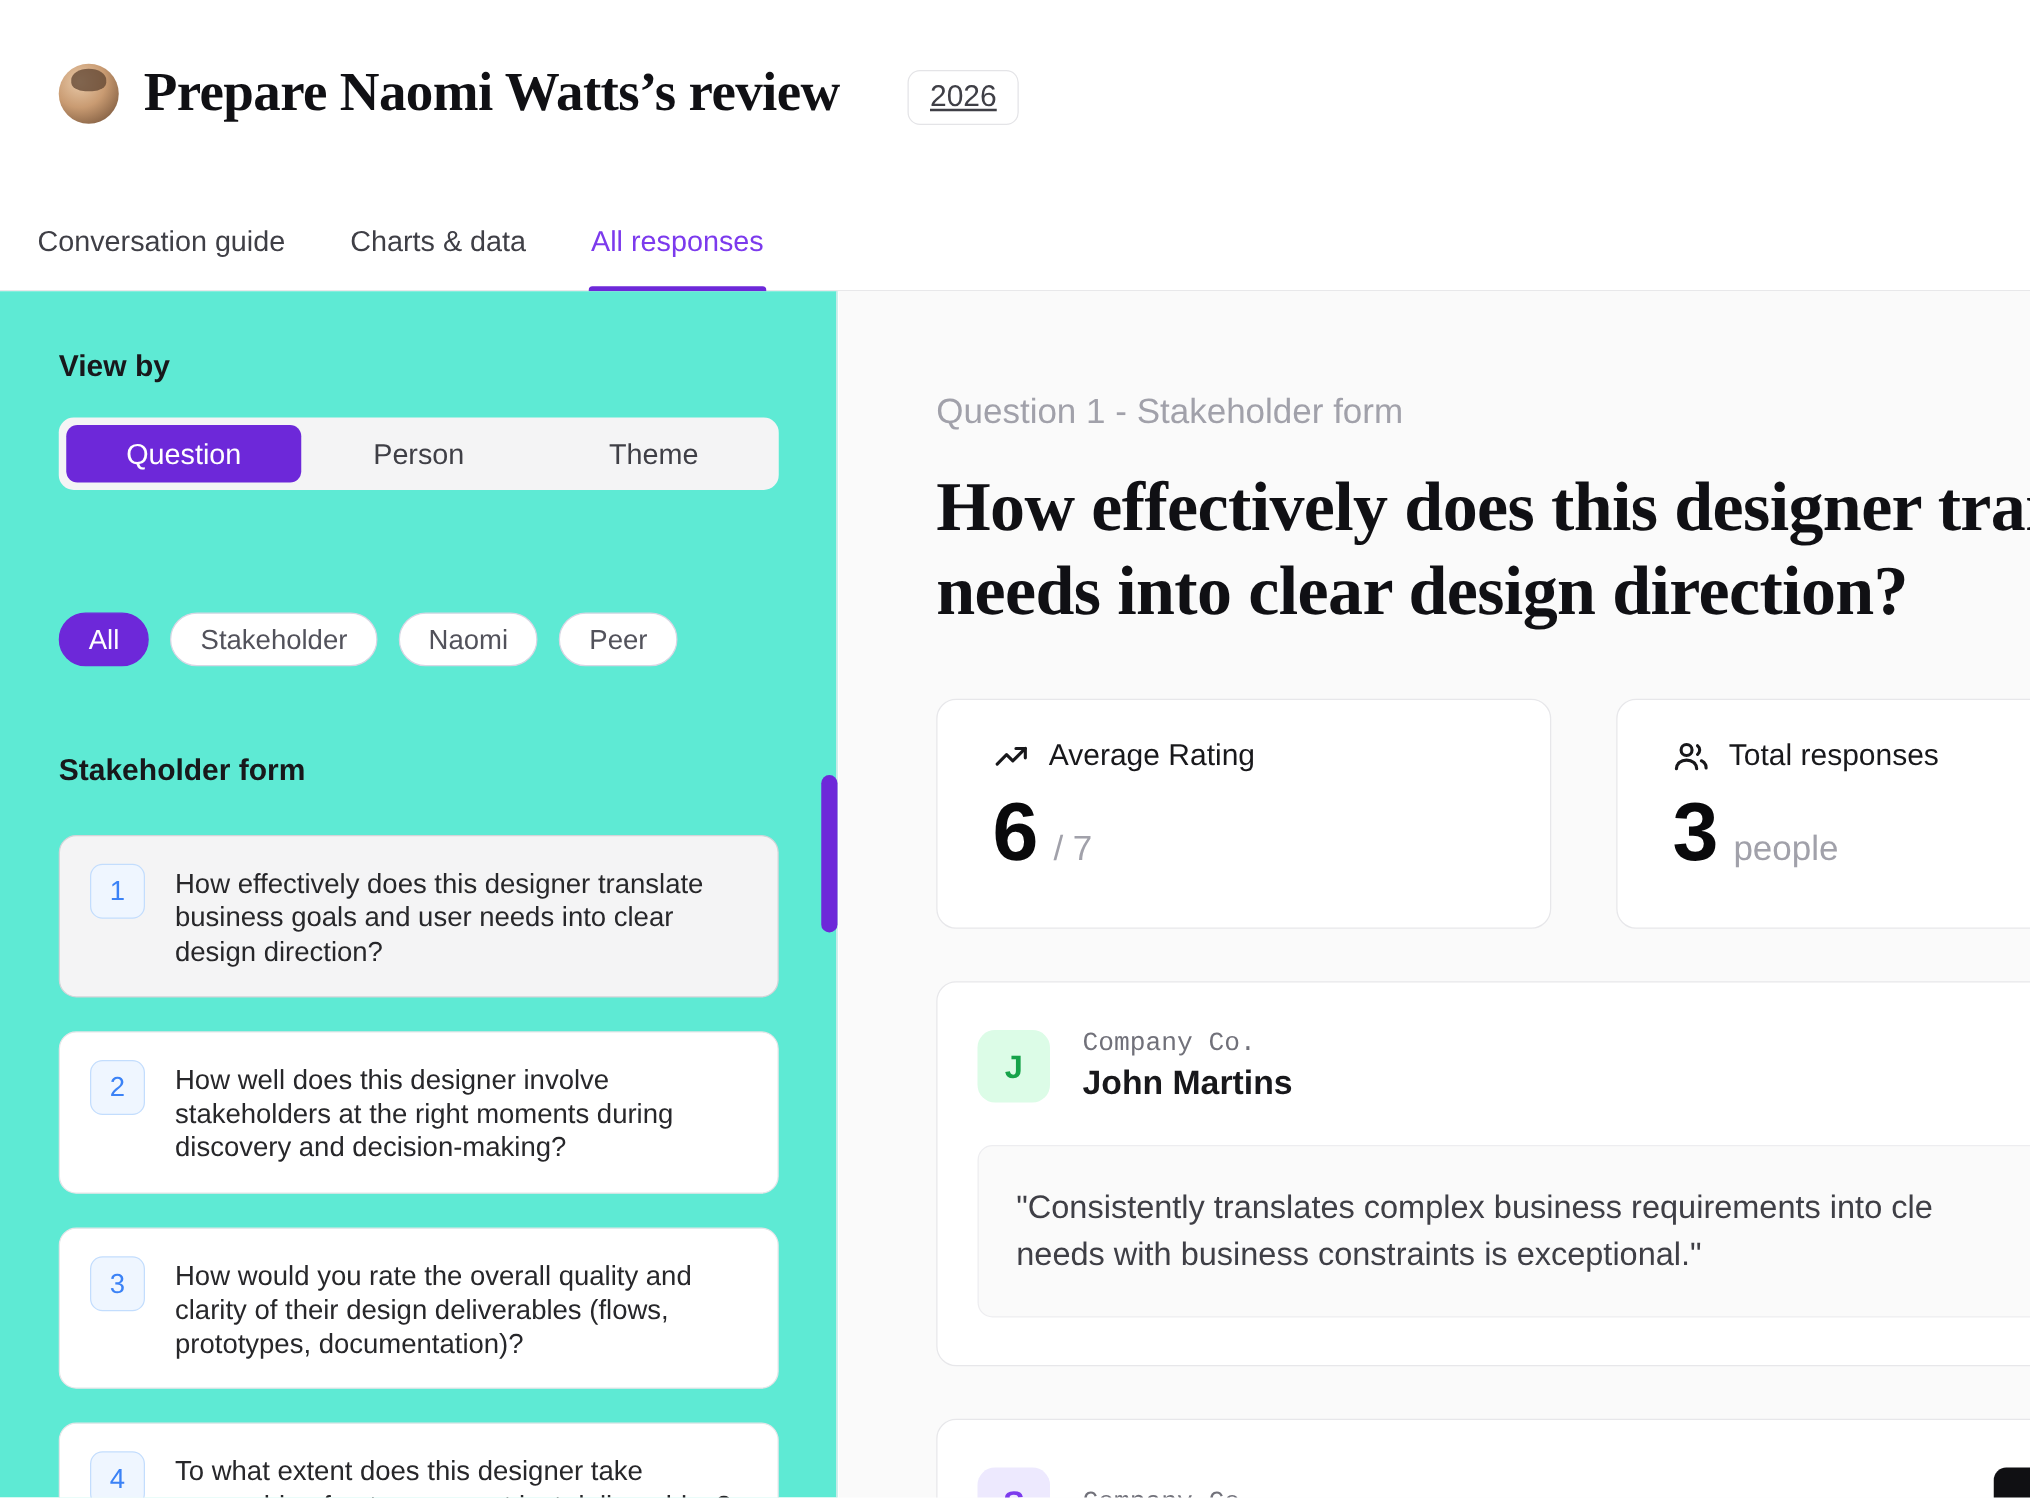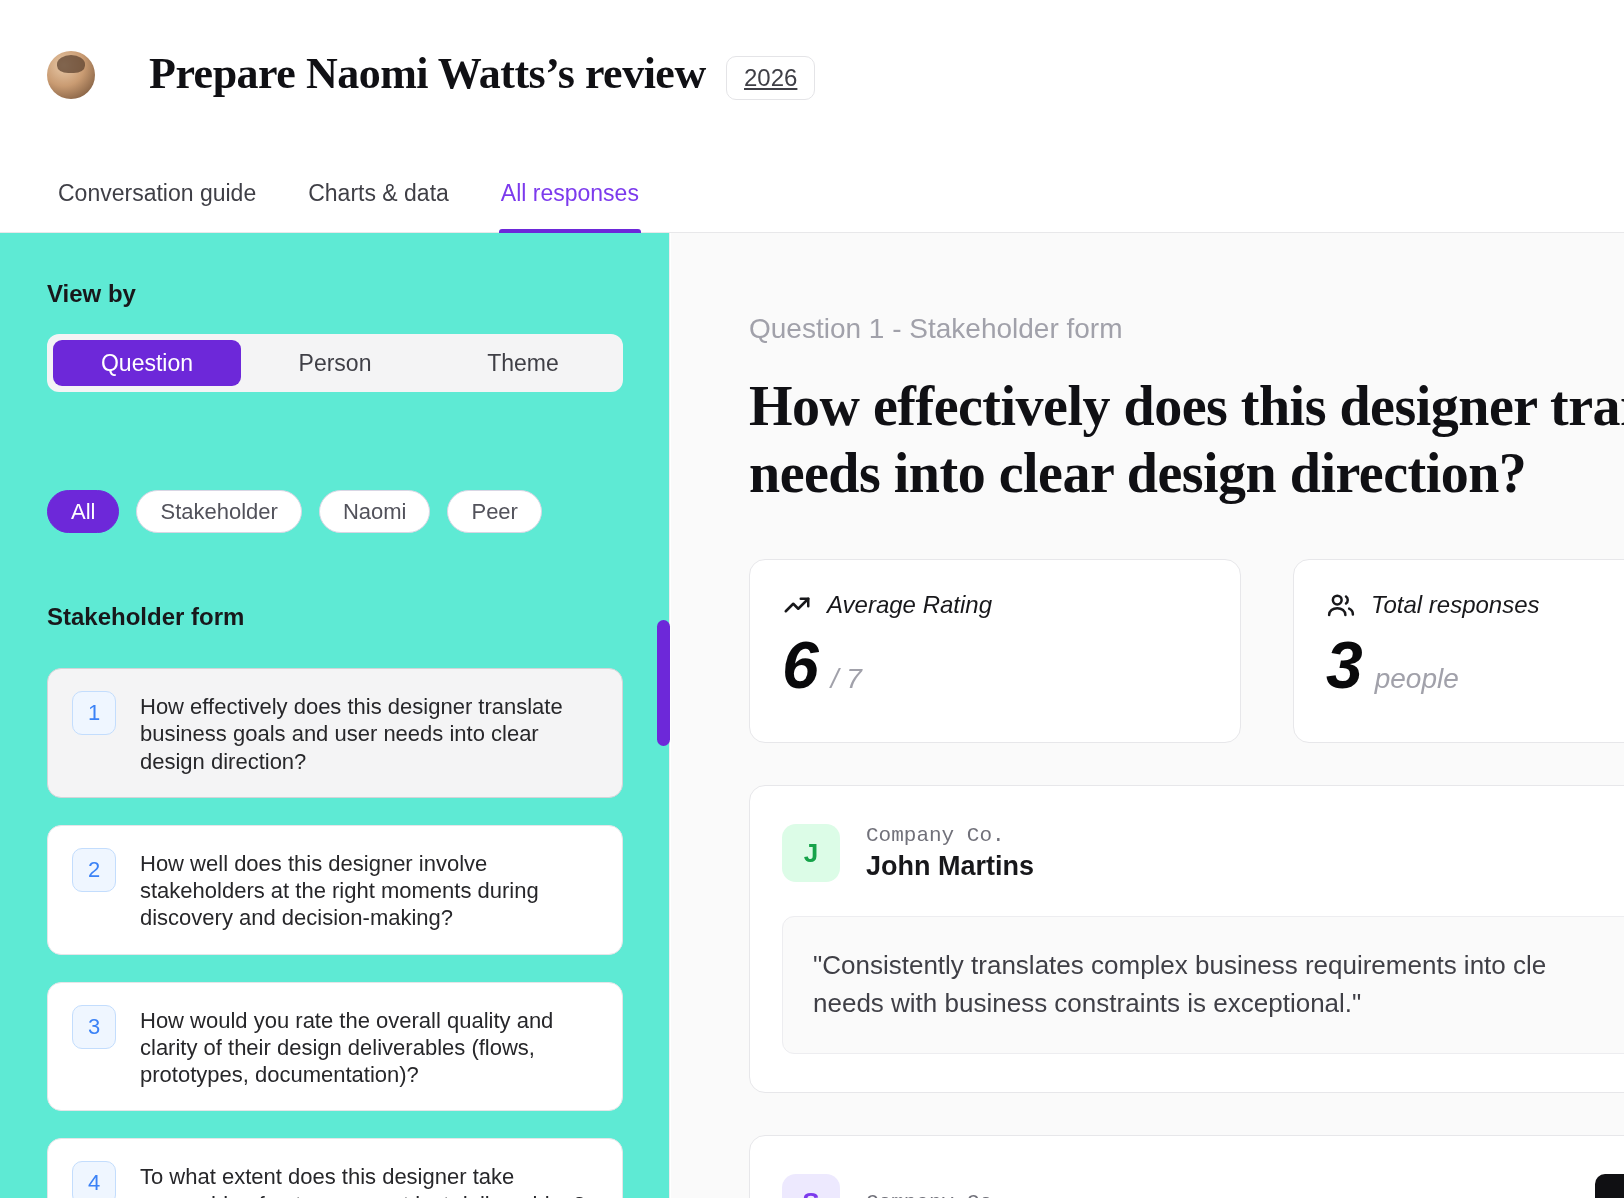--- a/index.html
+++ b/index.html
@@ -12,32 +12,32 @@
   
   .header { position:absolute; top:0; left:0; width:1624px; height:155px; background:#fff; }
   .avatar-photo {
     position:absolute; left:47px; top:51px; width:48px; height:48px; border-radius:50%;
     background:radial-gradient(circle at 35% 30%, #e8c9a8 0%, #c99b72 45%, #8a6547 80%, #6e4c34 100%);
     overflow:hidden;
   }
   .avatar-photo::after{ content:""; position:absolute; left:10px; top:4px; width:28px; height:18px; border-radius:50% 50% 40% 40%; background:#5d4330; opacity:.75;}
   .page-title {
     position:absolute; left:115px; top:48px;
-    font-family:"Liberation Serif", serif; font-weight:700; font-size:44px; letter-spacing:-0.5px; color:#101014;margin-left:34px;
+    font-family:"Liberation Serif", serif; font-weight:700; font-size:44px; letter-spacing:-0.5px; color:#101014;
   }
   .year-badge {
     position:absolute; left:726px; top:56px; height:44px; padding:0 17px;
     display:inline-flex; align-items:center; border:1px solid #e4e4e7; border-radius:10px;
     font-size:24px; color:#3f3f46; background:#fff;text-decoration:underline;
   }
 
   
   .tabbar {
     position:absolute; top:155px; left:0; width:1624px; height:78px;
-    border-bottom:1px solid #e8e8ea; display:flex; align-items:center; gap:52px; padding-left:58px;
+    border-bottom:1px solid #e8e8ea; display:flex; align-items:center; gap:52px; padding-left:30px;
   }
   .tab { position:relative; height:100%; display:flex; align-items:center; font-size:23px; color:#3f3f46; cursor:pointer; }
   .tab.active { color:#7c3aed; }
   .tab.active::after { content:""; position:absolute; left:-2px; right:-2px; bottom:-1px; height:4px; background:#6d28d9; border-radius:3px 3px 0 0; }
 
   
   .sidebar {
     position:absolute; top:233px; left:0; width:670px; height:965px;
     background:#5eead4; border-right:1px solid #ececee; padding:47px 47px 17px 47px;
   }
@@ -87,21 +87,21 @@
   }
   .question-label { font-size:28px; color:#a1a1aa; }
   .question-title {
     margin-top:28px; width:2100px; white-space:pre-line;
     font-family:"Liberation Serif", serif; font-weight:700; font-size:56px; line-height:1.2;
     letter-spacing:-0.5px; color:#101014;
   }
 
   .stats-row { margin-top:52px; display:flex; gap:52px; }
   .stat-card {
-    background:#fff; border:1px solid #e7e7ea; border-radius:16px; padding:30px 32px; height:184px;font-style:italic;
+    background:#fff; border:1px solid #e7e7ea; border-radius:16px; padding:30px 44px; height:184px;
   }
   .stat-card.avg { width:492px; }
   .stat-card.total { width:620px; }
   .stat-head { display:flex; align-items:center; gap:15px; font-size:24px; color:#18181b; }
   .stat-head svg { display:block; }
   .stat-value { margin-top:12px; display:flex; align-items:baseline; gap:12px; }
   .stat-big { font-size:66px; font-weight:700; color:#09090b; line-height:1; }
   .stat-suffix { font-size:28px; color:#a1a1aa; }
 
   .response-card {

